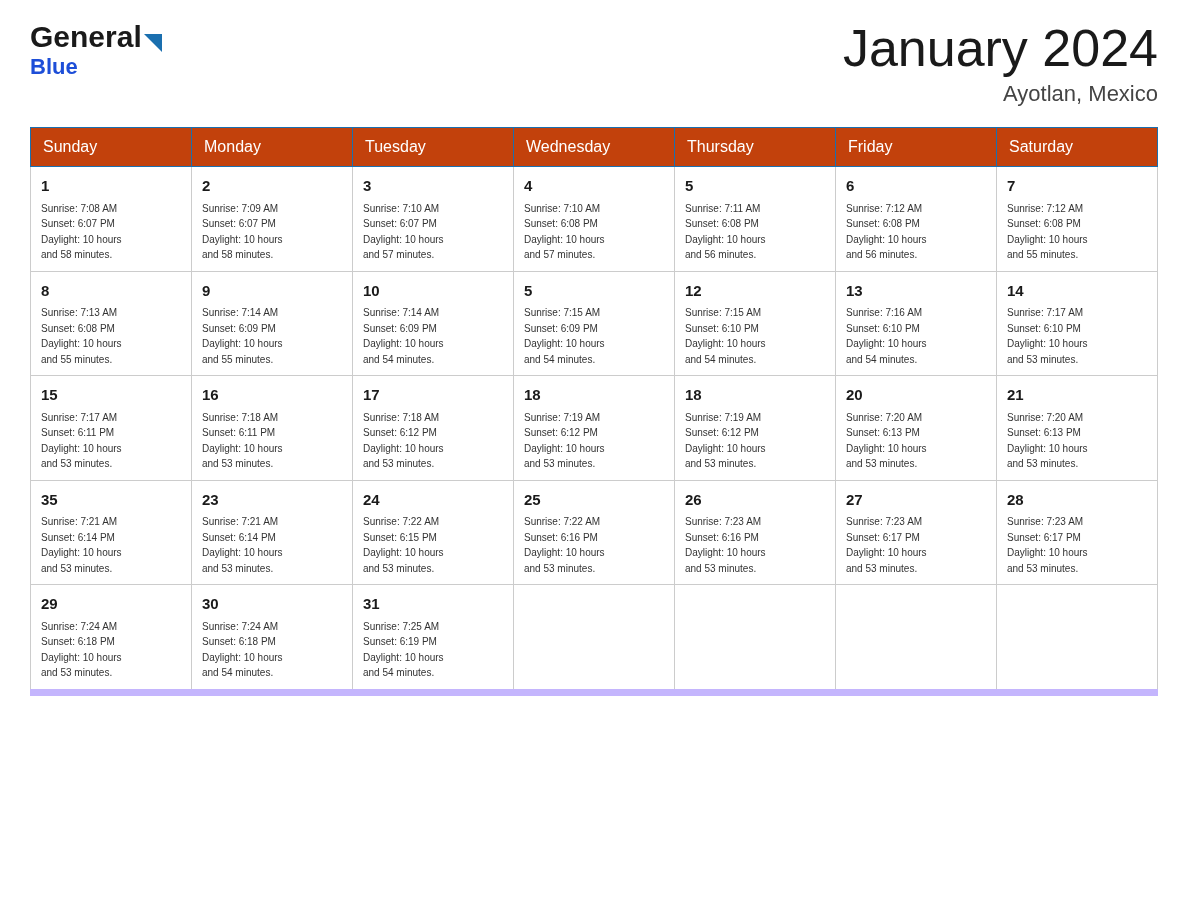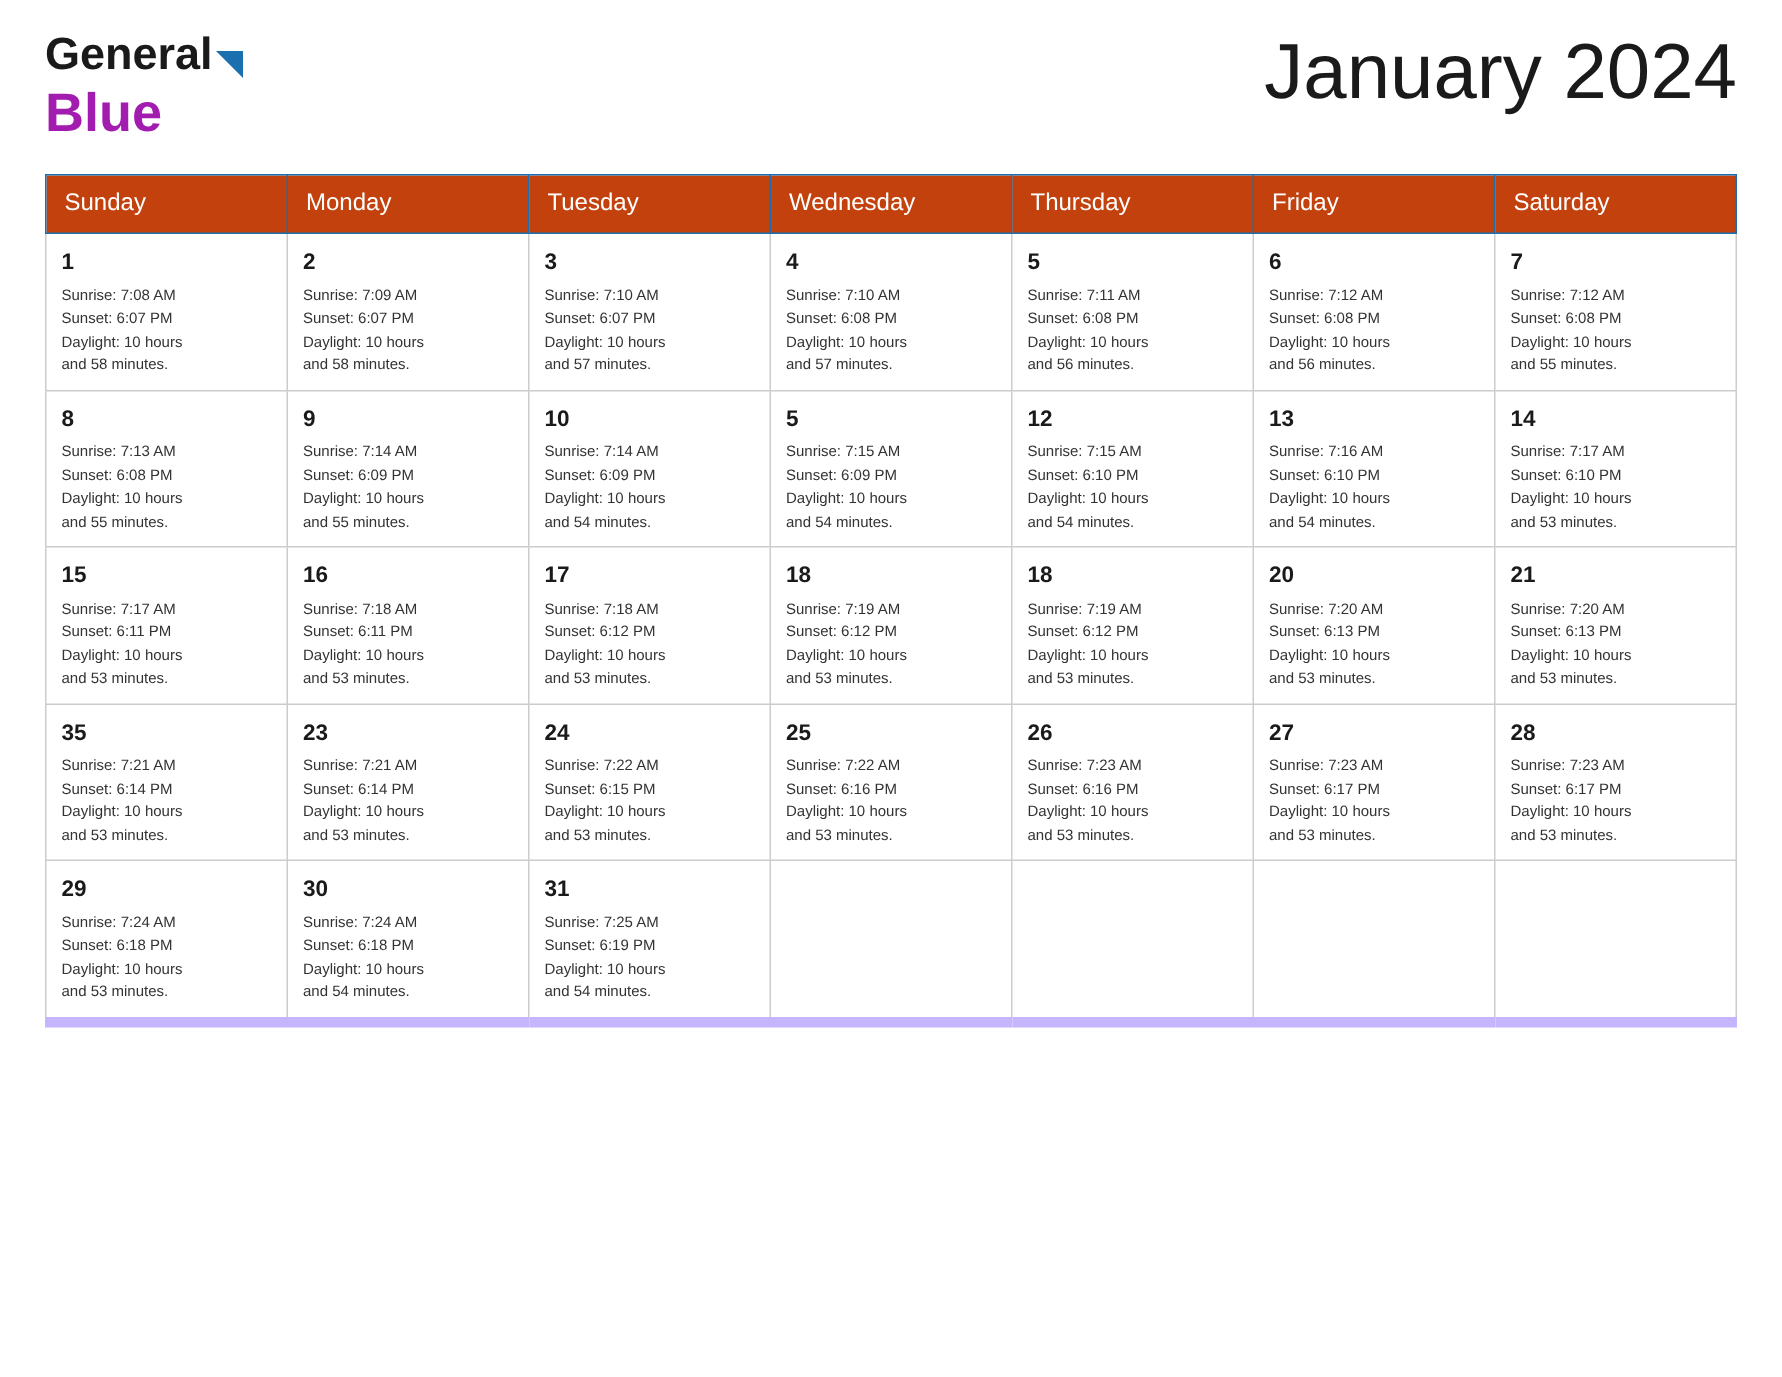--- a/index.html
+++ b/index.html
@@ -81,42 +81,43 @@
       display: inline-flex;
       align-items: flex-end;
     }
     .logo-text-general {
       font-size: 30px;
       font-weight: bold;
       color: #1a1a1a;
       text-align: right;
     }
     .logo-text-blue {
-      font-size: 36px;
+      font-size: 22px;
       font-weight: bold;
-      color: #a21caf;
+      color: #1d4ed8;
     }
   </style>
 </head>
 <body>
 
 <div class="header">
   <div class="logo">
     <div class="logo-wrapper">
       <span class="logo-text-general">General</span>
       <svg width="18" height="18" viewBox="0 0 18 18" style="margin-left:2px;margin-bottom:2px;">
         <polygon points="0,0 18,0 18,18" fill="#1a6faf"></polygon>
       </svg>
     </div>
     <div>
       <span class="logo-text-blue">Blue</span>
     </div>
   </div>
   <div class="title-area">
     <div class="month-title">January 2024</div>
+    <div class="location">Ayotlan, Mexico</div>
   </div>
 </div>
 
 <table class="calendar">
   <thead>
     <tr>
       <th>Sunday</th>
       <th>Monday</th>
       <th>Tuesday</th>
       <th>Wednesday</th>

